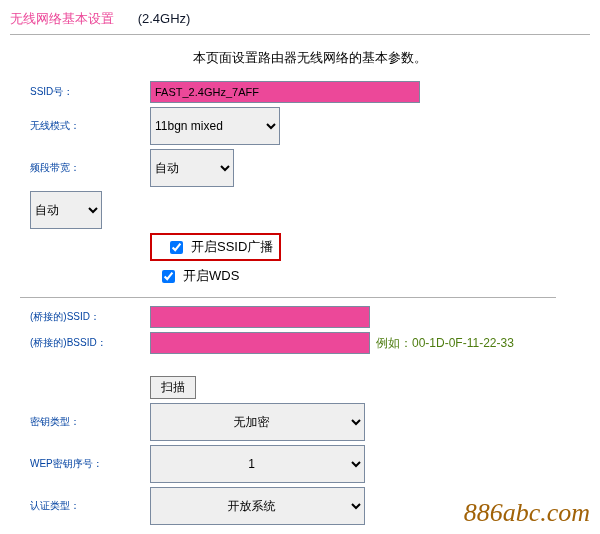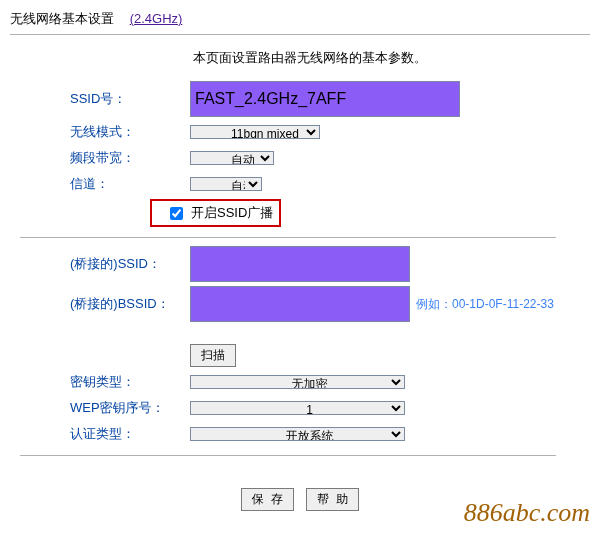--- a/index.html
+++ b/index.html
@@ -14,80 +14,77 @@
     box-sizing: border-box;
   }
   .panel-title {
     position: relative;
     margin: 10px 10px 0 10px;
     padding-bottom: 6px;
     border-bottom: 1px solid #b0b0b0;
     font-size: 13px;
   }
   .panel-title .cn {
-    color: #000000;
+    color: #ec4899;
   }
   .panel-title .ghz {
-    color: #4c1d95;
-    margin-left: 12px;
-    text-decoration: underline;
+    color: #0f172a;
+    margin-left: 20px;
   }
   .panel-body {
     padding: 10px 10px 12px 30px;
   }
   .intro {
     margin: 4px 0 14px 0;
     font-size: 13px;
     text-align: center;
   }
   .row {
     display: flex;
     align-items: center;
     margin: 4px 0;
     min-height: 22px;
   }
   .label {
     width: 120px;
     color: #0645a3;
-    font-size: 13px;
-    margin-left: 40px;
+    font-size: 10px;
   }
   .label::after {
     content: "";
   }
   .field {
     display: flex;
     align-items: center;
     gap: 6px;
     flex-wrap: wrap;
   }
   .sep {
     border: none;
     border-top: 1px solid #b0b0b0;
     margin: 10px 34px 8px 0;
     margin-left: -10px;
   }
   input[type="text"] {
     border: 1px solid #7a8aa0;
     height: 18px;
-    padding: 8px 4px;
-    font-size: 16px;
+    padding: 1px 4px;
+    font-size: 11px;
     font-family: inherit;
-    background: #8b5cf6;
+    background: #ec4899;
   }
   input[type="text"].wide { width: 260px; }
   input[type="text"].mid  { width: 210px; }
   input[type="text"].mid2 { width: 206px; }
   select {
     border: 1px solid #7a8aa0;
     font-size: 12px;
     font-family: inherit;
     background: #efefef;
-    height: 14px;
-    padding-left: 36px;
+    height: 38px;
   }
   select.w1 { width: 130px; }
   select.w2 { width: 84px; }
   select.w3 { width: 72px; }
   select.wfull { width: 215px; text-align: center; }
   button.btn {
     border: 1px solid #7a7a7a;
     background: #efefef;
     font-family: Liberation Mono, monospace;
     font-size: 12px;
@@ -103,21 +100,21 @@
   .chk-line input { margin: 0 0 0 12px; }
   .chk-label { font-size: 13px; color: #000; }
   .chk-wrap.highlight {
     border: 2px solid #cc0000;
     padding: 3px 6px;
     display: inline-flex;
     align-items: center;
     gap: 8px;
   }
   .example {
-    color: #3b82f6;
+    color: #4d7c0f;
     font-size: 12px;
     white-space: nowrap;
   }
   .bssid-cont {
     font-size: 12px;
     color: #000;
     margin-left: 120px;
     margin-top: 2px;
   }
   .bssid-row .label { align-self: center; }
@@ -171,35 +168,38 @@
   <div class="row">
     <div class="label">频段带宽：</div>
     <div class="field">
       <select class="w2">
         <option>自动</option>
       </select>
     </div>
   </div>
 
   <div class="row">
-    <div class="label">信道：</div>
     <div class="field">
       <select class="w3">
         <option>自动</option>
       </select>
     </div>
   </div>
 
   <div class="row chk-line">
     <span class="chk-wrap highlight">
       <input type="checkbox" checked="" style="">
       <span class="chk-label">开启SSID广播</span>
     </span>
   </div>
 
+  <div class="row chk-line">
+    <input type="checkbox" checked="" style="">
+    <span class="chk-label">开启WDS</span>
+  </div>
 
   <hr class="sep">
 
   <div class="row">
     <div class="label">(桥接的)SSID：</div>
     <div class="field">
       <input type="text" class="mid" value="" style="">
     </div>
   </div>
 

